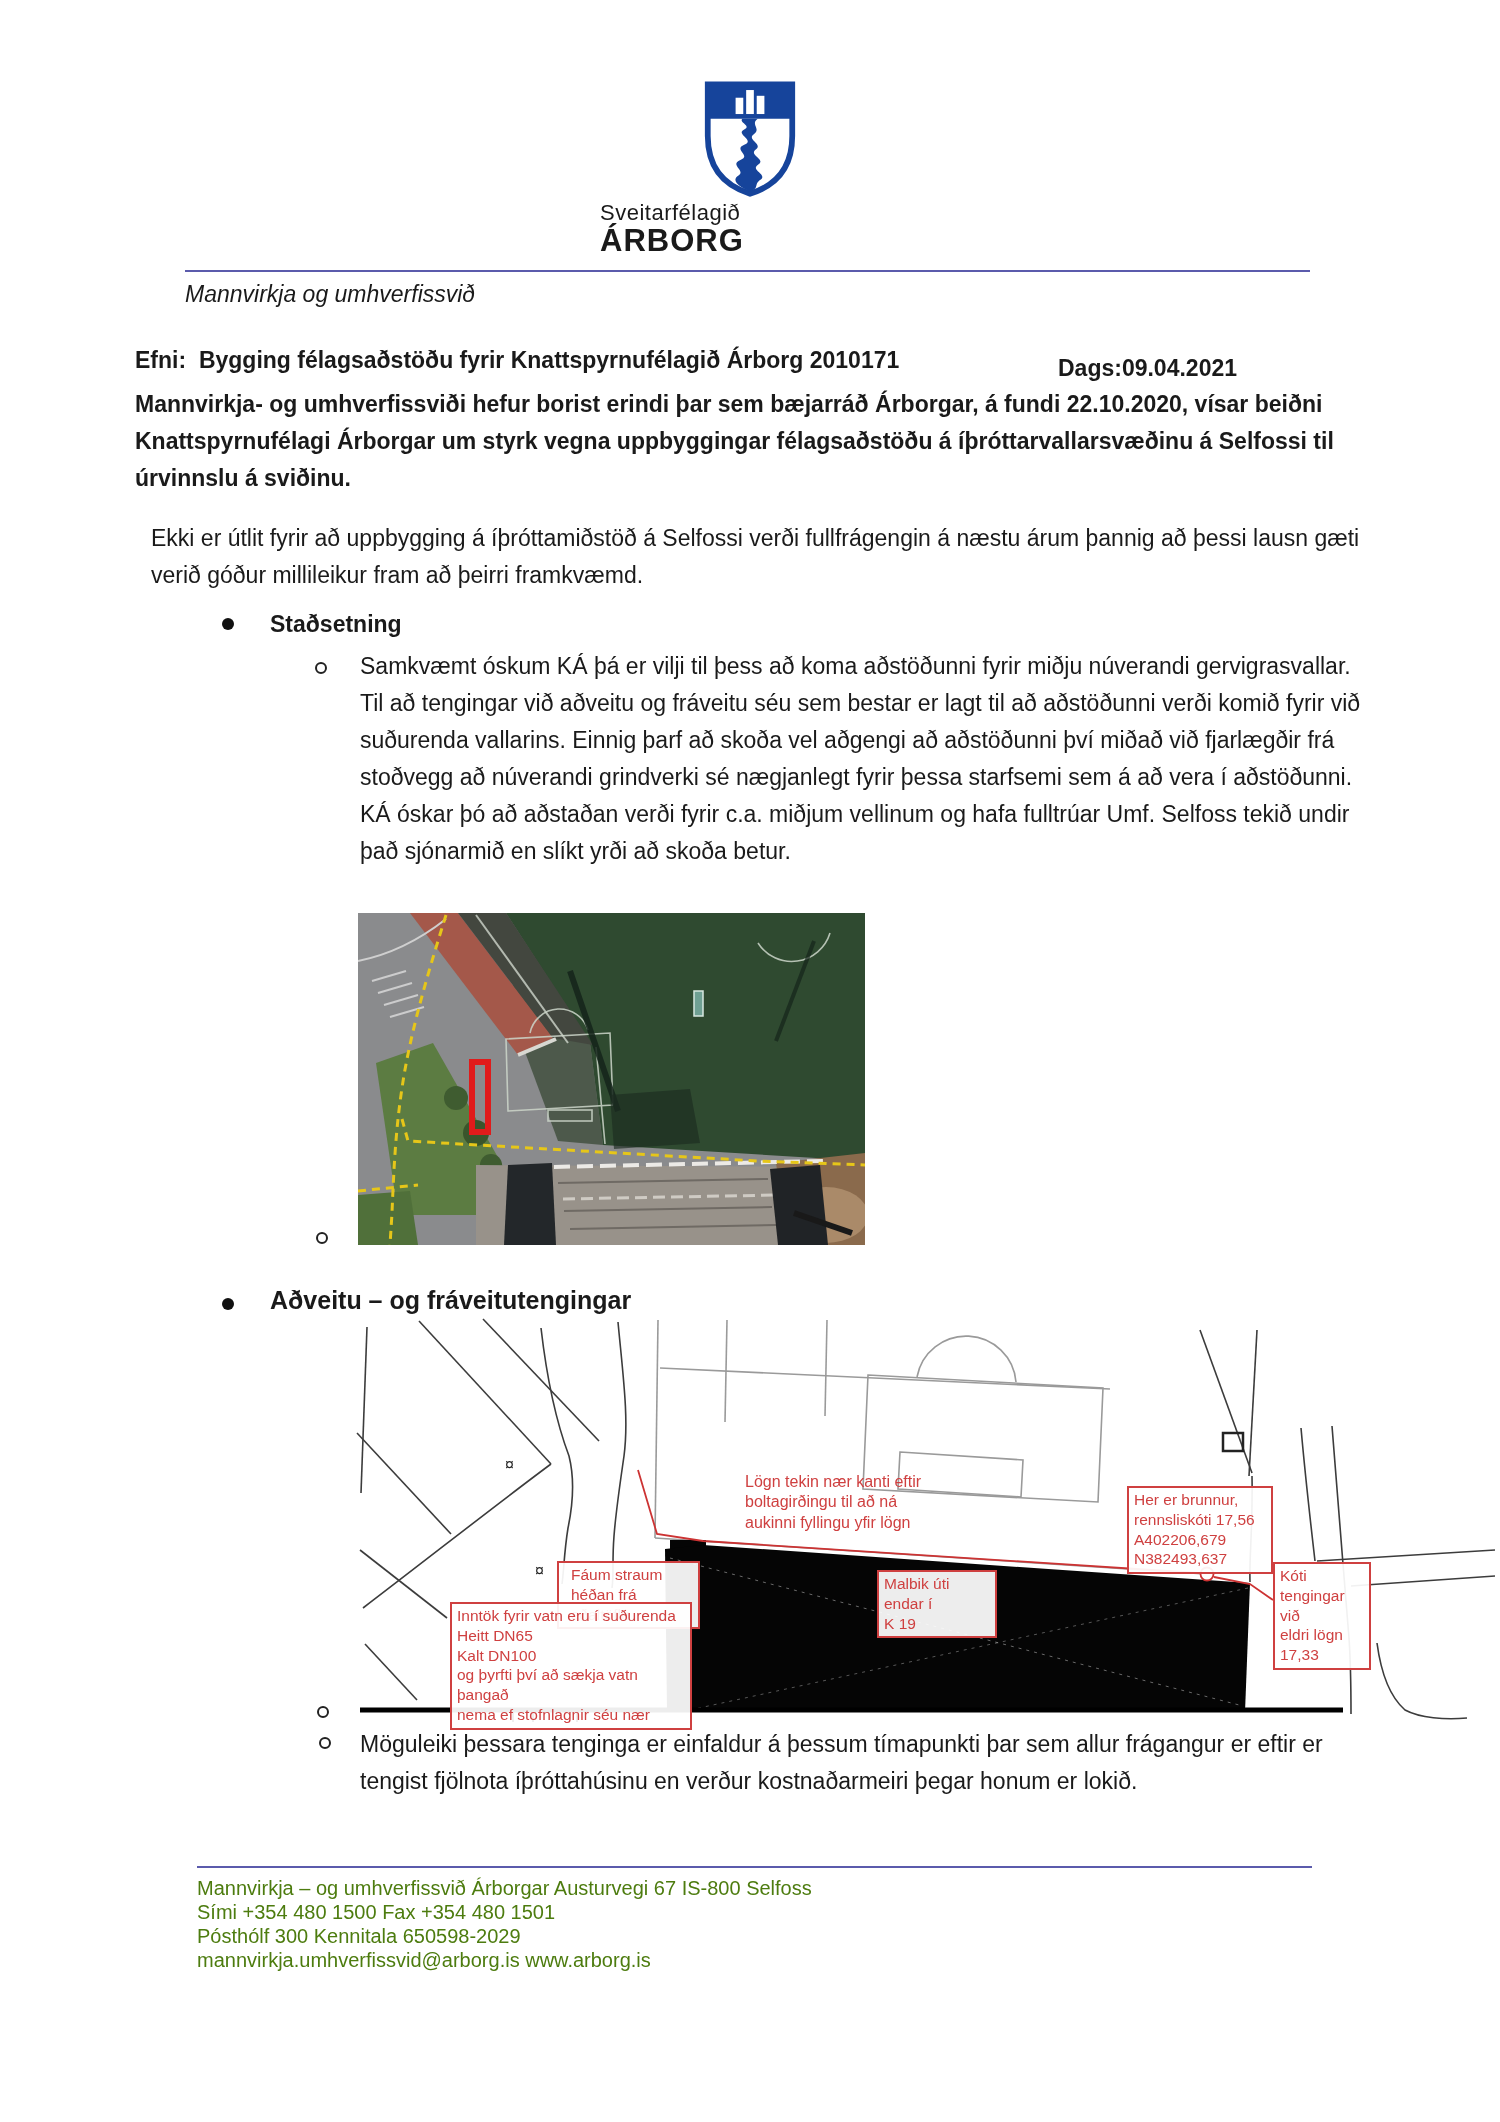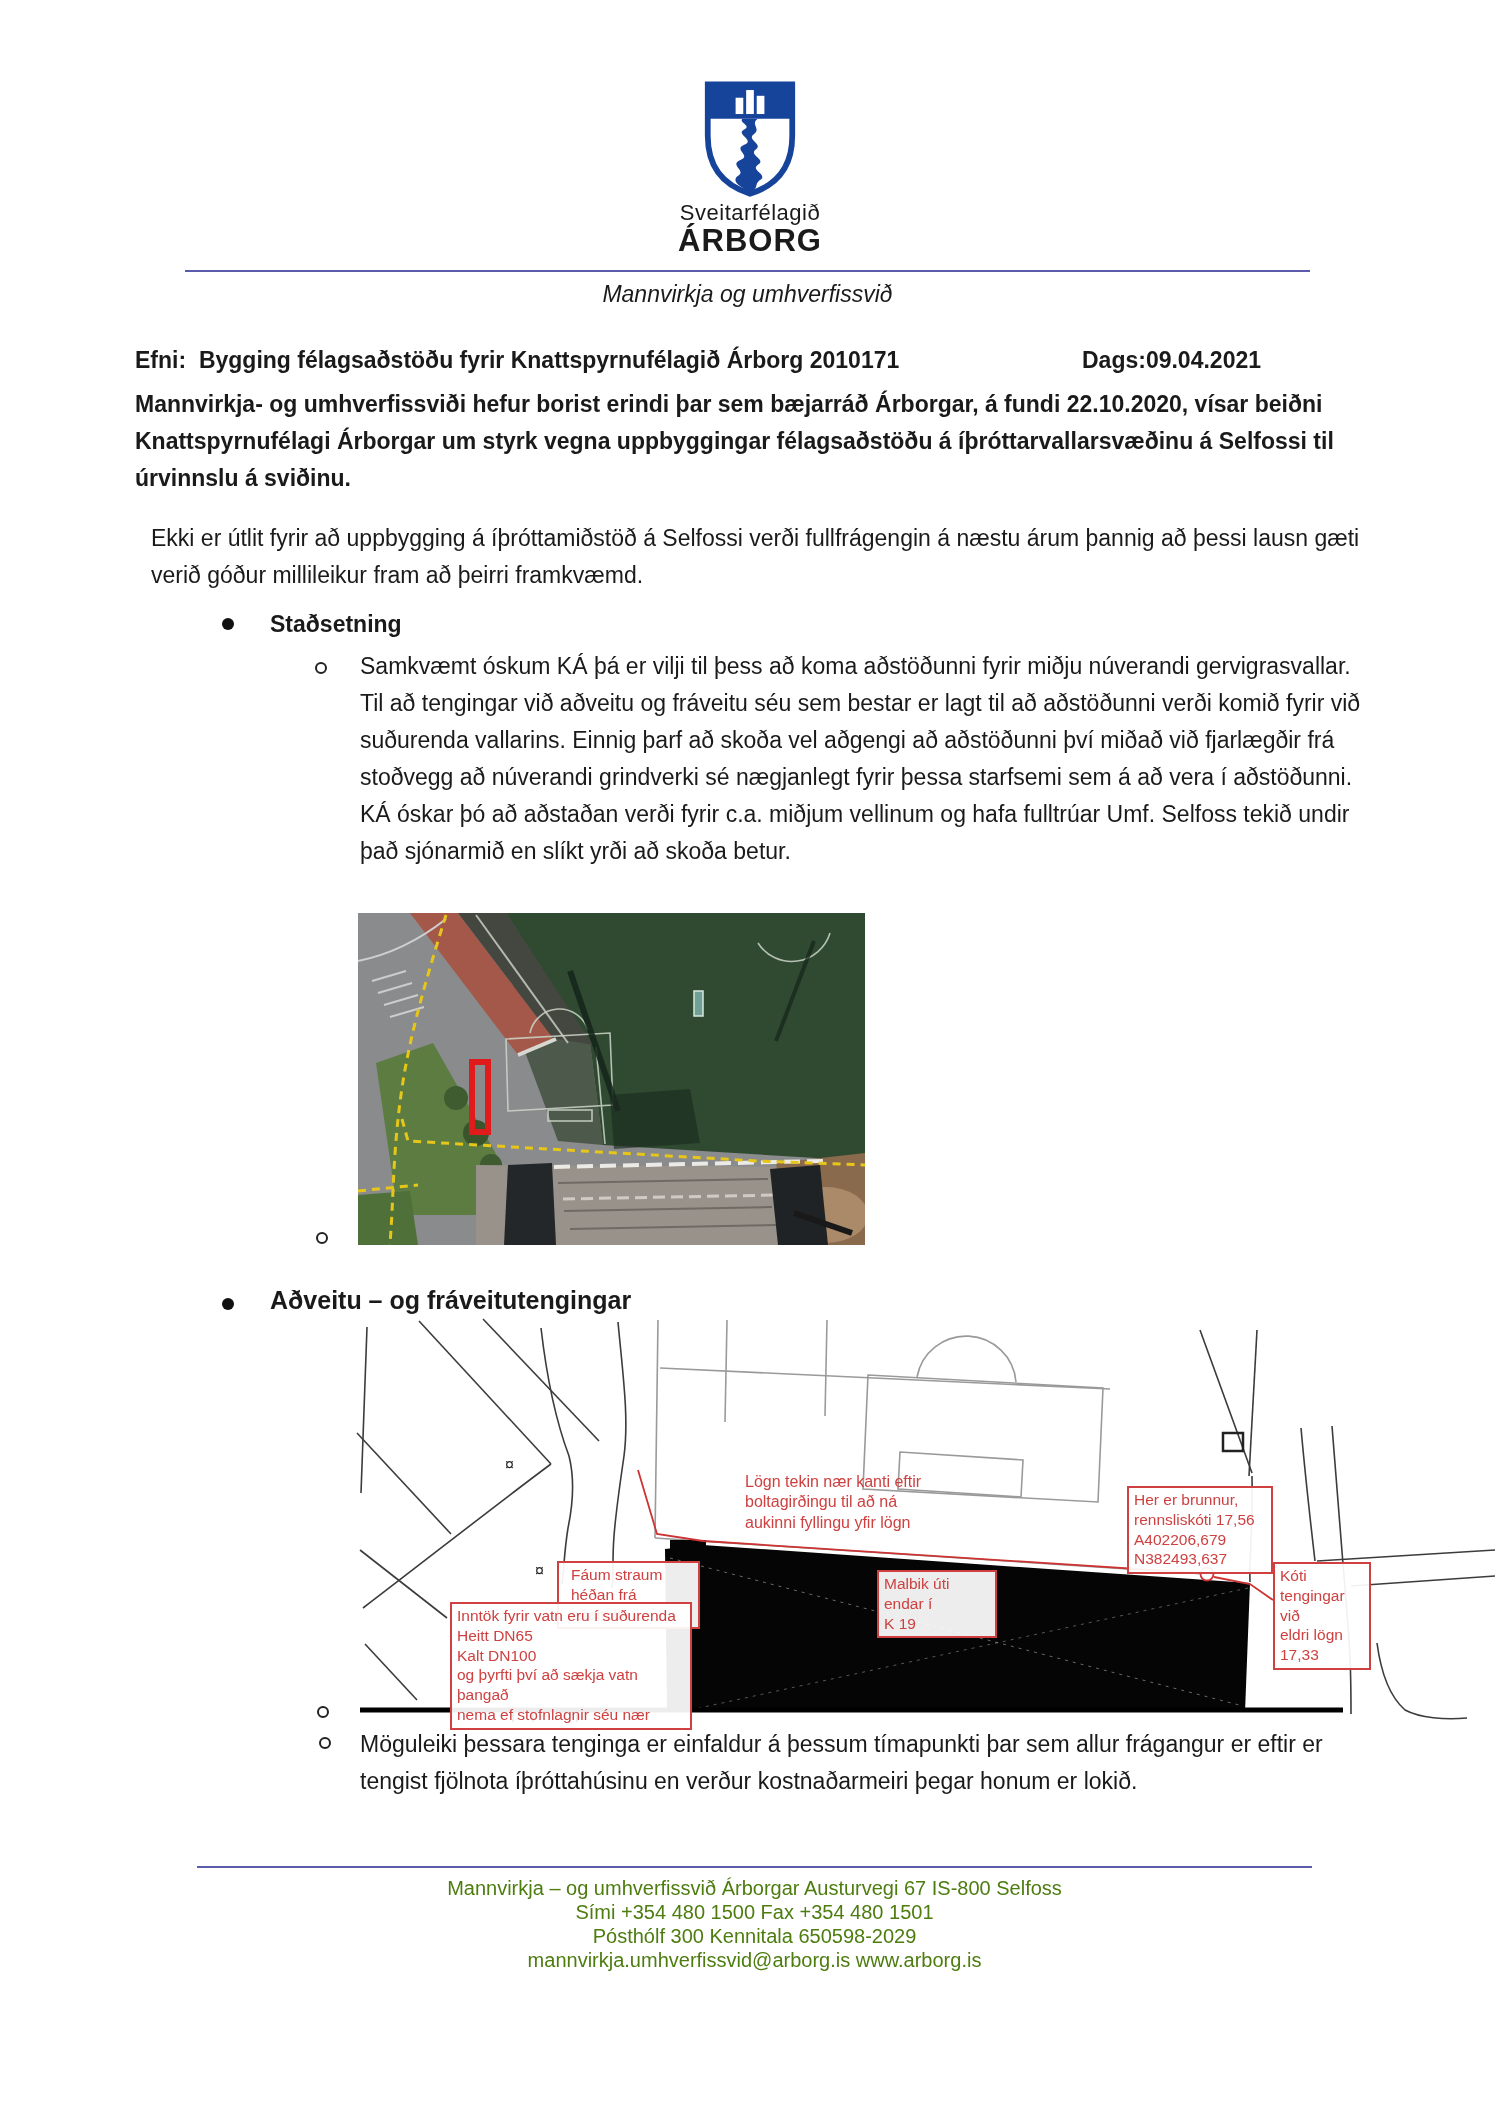--- a/index.html
+++ b/index.html
@@ -1,19 +1,19 @@
 <!DOCTYPE html>
 <html><head>
 <meta charset="utf-8">
 <style>
   html,body{margin:0;padding:0;background:#e8e8e8;}
   .page{position:relative;width:1500px;height:2122px;background:#fff;margin:0 auto;
         font-family:"Liberation Sans",sans-serif;color:#1a1a1a;overflow:hidden;}
   .abs{position:absolute;}
-  .center{text-align:center;}
+  .center{text-align:left;}
   .bold{font-weight:700;}
   .body-text{font-size:23px;line-height:37px;}
   .bullet-dot{display:inline-block;width:12px;height:12px;border-radius:50%;background:#111;}
   .bullet-circle{display:inline-block;width:12px;height:12px;border-radius:50%;border:2px solid #222;background:#fff;box-sizing:border-box;}
   .ann{position:absolute;color:#cf4040;font-size:15.5px;line-height:1.28;white-space:pre-line;}
   .ann-box{border:2px solid #cf4040;background:rgba(255,255,255,.93);padding:2px 5px 3px 5px;}
   .rule{border-top:2px solid #5b5bac;height:0;}
   .footer-text{font-size:20px;line-height:24px;color:#4d7c0f;}
   .logo-name1{font-size:22px;letter-spacing:.5px;}
   .logo-name2{font-size:31px;font-weight:700;letter-spacing:1px;}
@@ -37,21 +37,21 @@
   </div>
   <div class="abs center logo-name1" style="left:600px;top:200px;width:300px;">Sveitarfélagið</div>
   <div class="abs center logo-name2" style="left:600px;top:223px;width:300px;">ÁRBORG</div>
 
   <div class="abs rule" style="left:185px;top:270px;width:1125px;"></div>
   <div class="abs center dept" style="left:185px;top:281px;width:1125px;">Mannvirkja og umhverfissvið</div>
 
   <div class="abs body-text bold" style="left:135px;top:342px;width:1240px;">
     <span>Efni:</span>&nbsp;&nbsp;<span>Bygging félagsaðstöðu fyrir Knattspyrnufélagið Árborg 2010171</span>
   </div>
-  <div class="abs body-text bold" style="left:1058px;top:342px;margin-left:24px;">Dags:09.04.2021</div>
+  <div class="abs body-text bold" style="left:1058px;top:350px;">Dags:09.04.2021</div>
 
   <div class="abs body-text bold" style="left:135px;top:386px;width:1240px;">Mannvirkja- og umhverfissviði hefur borist erindi þar sem bæjarráð Árborgar, á fundi 22.10.2020, vísar beiðni Knattspyrnufélagi Árborgar um styrk vegna uppbyggingar félagsaðstöðu á íþróttarvallarsvæðinu á Selfossi til úrvinnslu á sviðinu.</div>
   <div class="abs body-text" style="left:151px;top:520px;width:1245px;">Ekki er útlit fyrir að uppbygging á íþróttamiðstöð á Selfossi verði fullfrágengin á næstu árum þannig að þessi lausn gæti verið góður millileikur fram að þeirri framkvæmd.</div>
 
   <span class="abs bullet-dot" style="left:222px;top:618px;"></span>
   <div class="abs body-text bold" style="left:270px;top:606px;">Staðsetning</div>
   <span class="abs bullet-circle" style="left:315px;top:662px;"></span>
   <div class="abs body-text" style="left:360px;top:648px;width:1012px;">Samkvæmt óskum KÁ þá er vilji til þess að koma aðstöðunni fyrir miðju núverandi gervigrasvallar.  Til að tengingar við aðveitu og fráveitu séu sem bestar er lagt til að aðstöðunni verði komið fyrir við suðurenda vallarins.  Einnig þarf að skoða vel aðgengi að aðstöðunni því miðað við fjarlægðir frá stoðvegg að núverandi grindverki sé nægjanlegt fyrir þessa starfsemi sem á að vera í aðstöðunni. KÁ óskar þó að aðstaðan verði fyrir c.a. miðjum vellinum og hafa fulltrúar Umf. Selfoss tekið undir það sjónarmið en slíkt yrði að skoða betur.</div>
 
   <div class="abs" style="left:358px;top:913px;width:507px;height:332px;">

